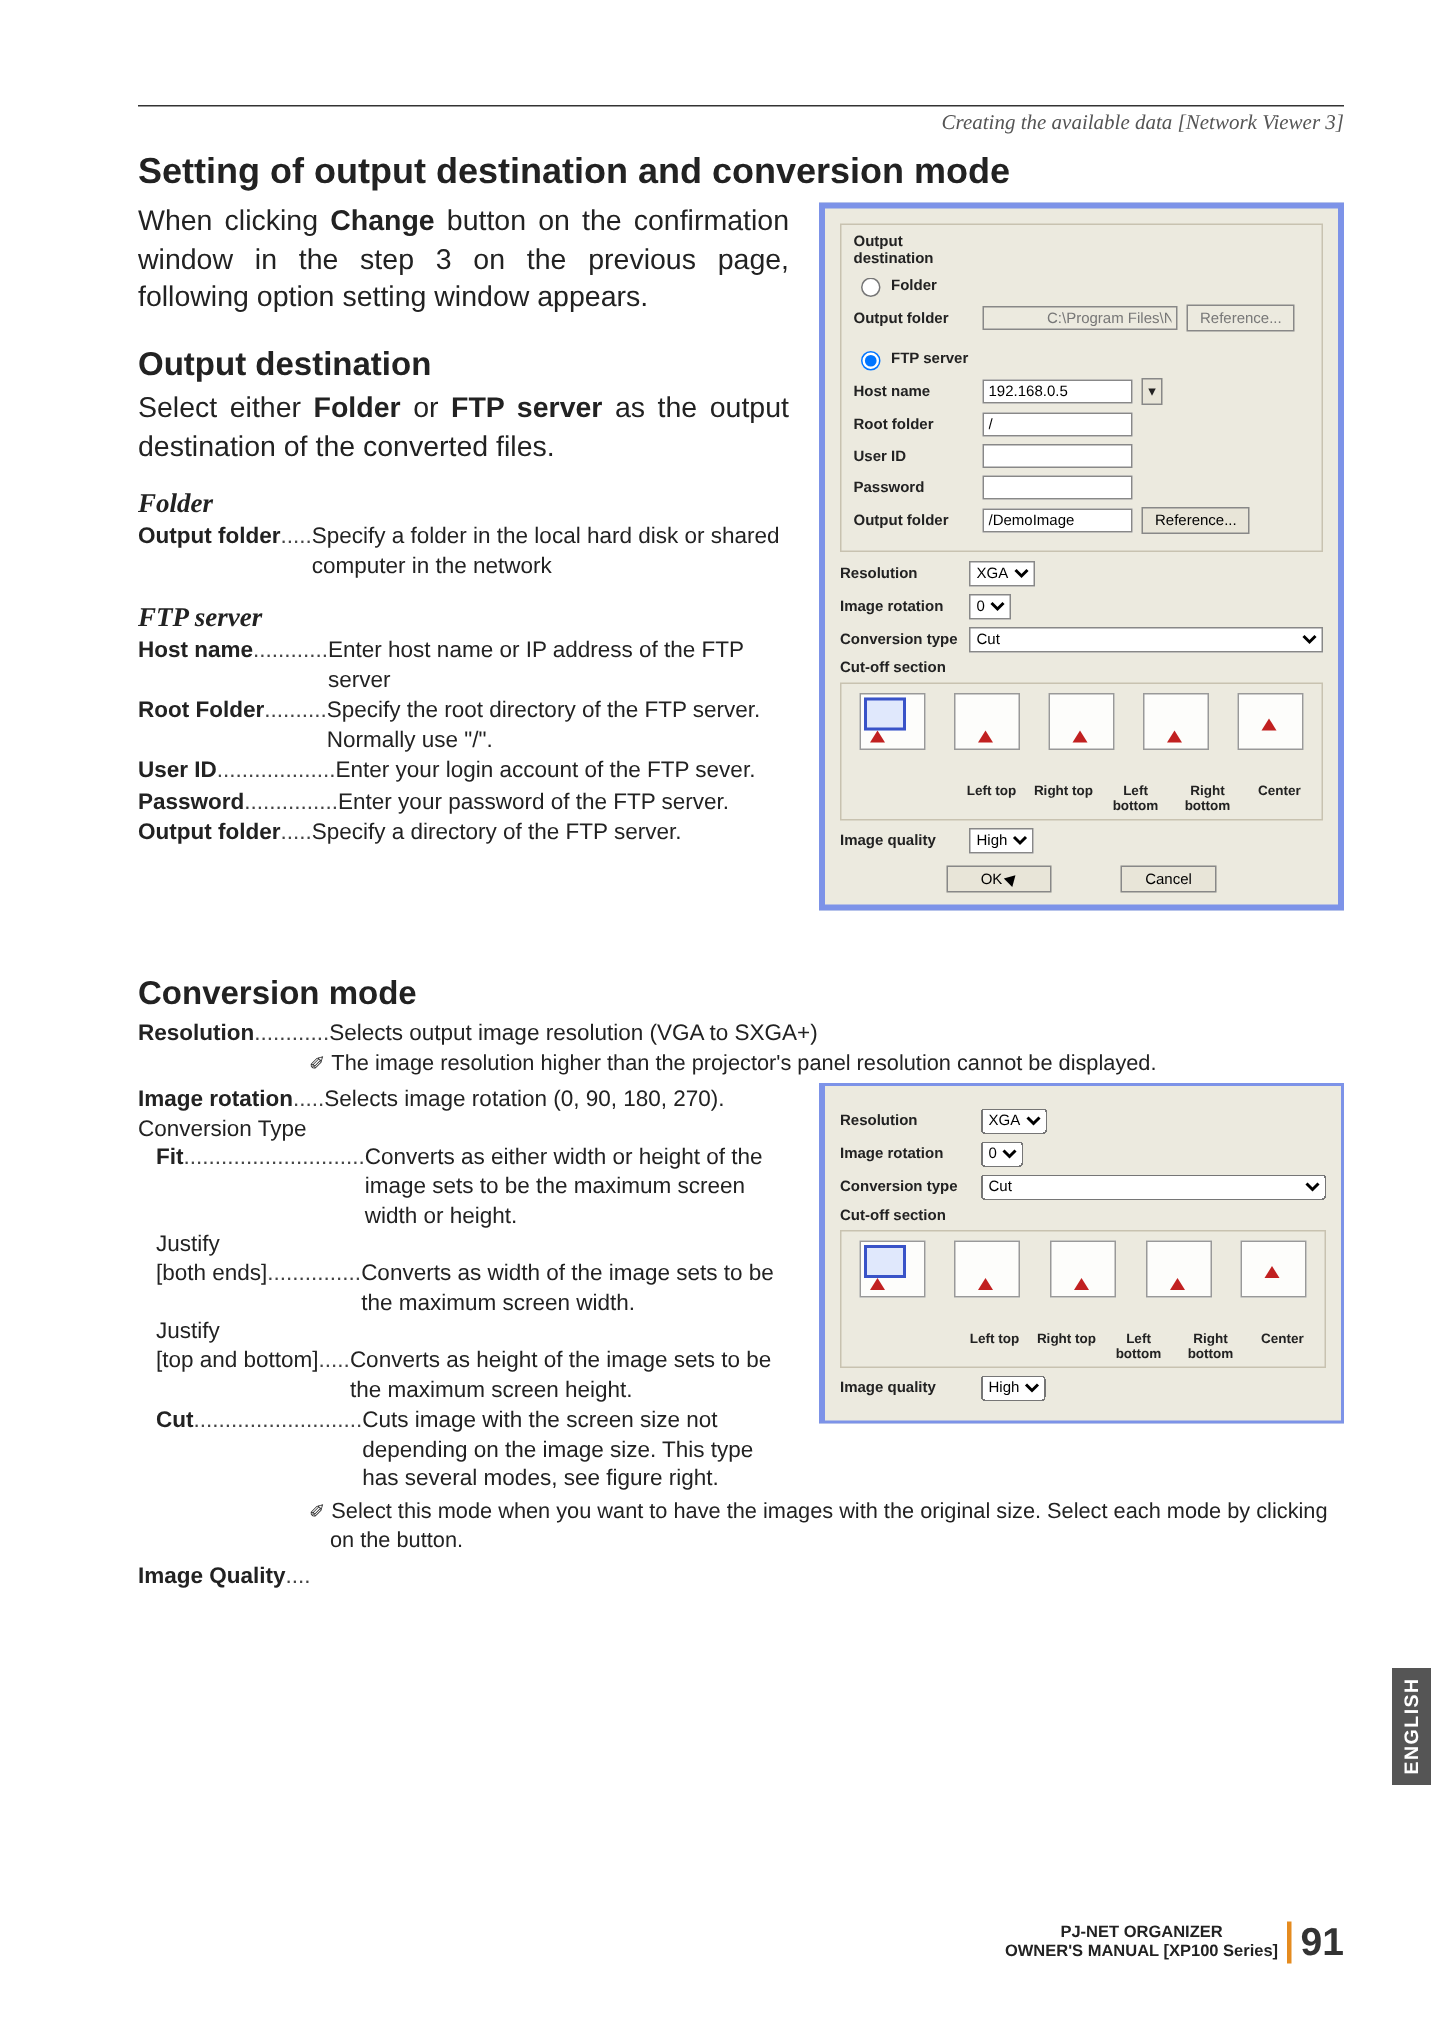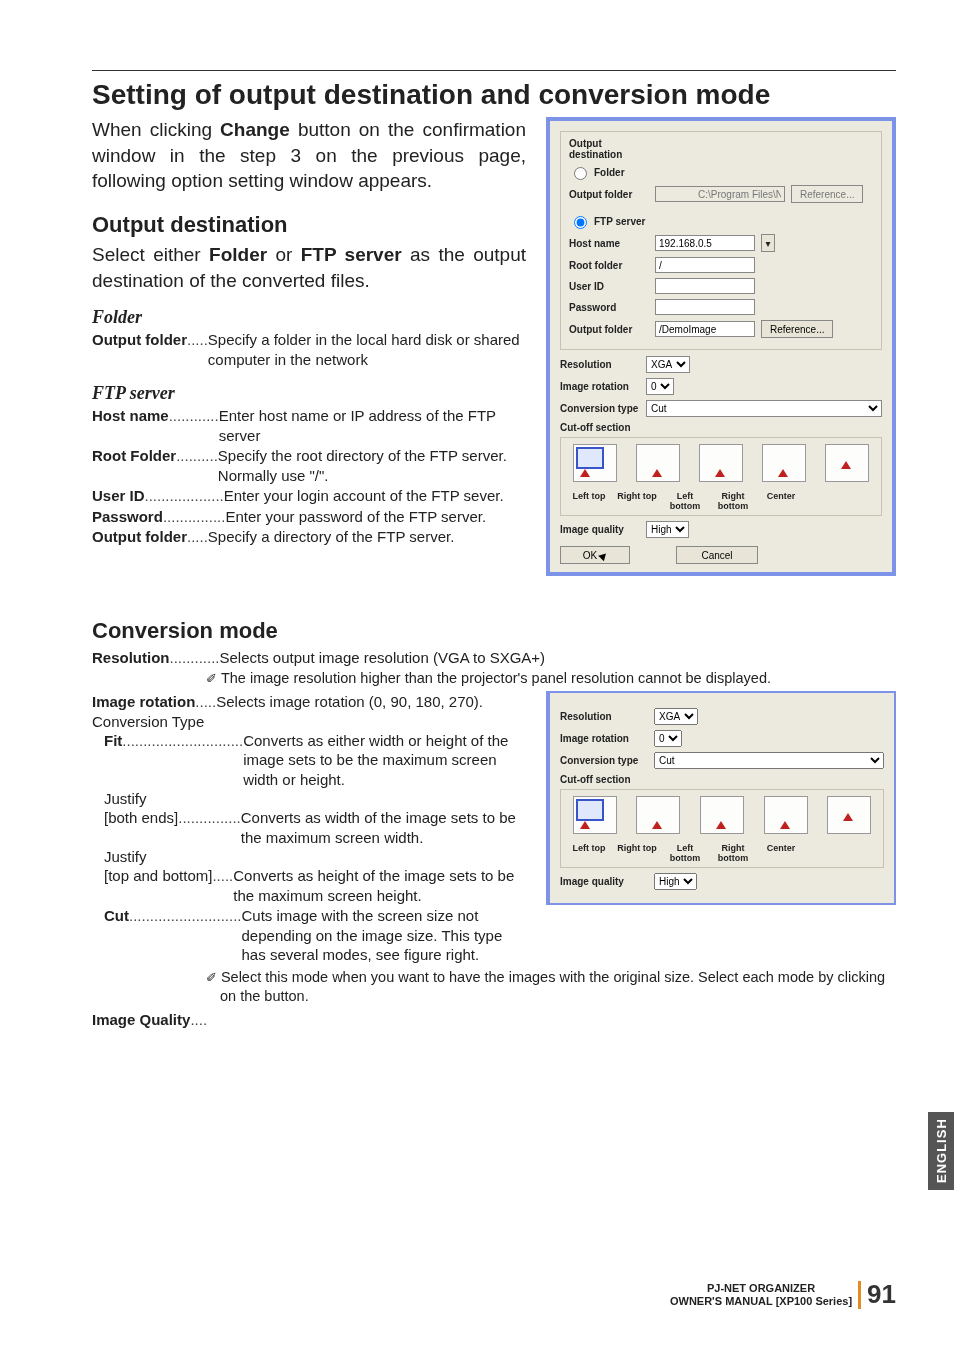--- a/index.html
+++ b/index.html
@@ -23,21 +23,21 @@
   }
   .chapter-header {
     text-align: right;
     font-style: italic;
     font-size: 14px;
     color: #555;
     margin-bottom: 10px;
     font-family: Georgia, serif;
   }
   h2.section-title {
-    font-size: 28px;
+    font-size: 24px;
     font-weight: 600;
     margin: 8px 0 6px 0;
   }
   h3.sub-title {
     font-size: 22px;
     font-weight: 600;
     margin: 18px 0 4px 0;
   }
   h4.group-title {
     font-family: Georgia, serif;
@@ -161,24 +161,24 @@
   }
   .cutoff-btn {
     width: 42px;
     height: 36px;
     border: 1px solid #999;
     background: #fdfdfb;
     position: relative;
   }
   .cutoff-labels {
     display: flex;
-    justify-content: flex-start;
+    justify-content: flex-end;
     font-size: 9px;
     font-weight: bold;
-    margin-top: 9px;
+    margin-top: 22px;
   }
   .cutoff-labels span { width: 48px; text-align: center; }
   .arrow-shape {
     position: absolute;
     width: 0; height: 0;
     border-left: 8px solid transparent;
     border-right: 8px solid transparent;
     border-bottom: 11px solid #c12020;
   }
   .mini-arrow {
@@ -186,21 +186,21 @@
     border-right: 5px solid transparent;
     border-bottom: 8px solid #c12020;
   }
   .frame-sel {
     position: absolute;
     border: 2px solid #3953c8;
     background: rgba(180,200,255,0.4);
   }
   .okcancel {
     display: flex;
-    justify-content: flex-start;
+    justify-content: center;
     gap: 46px;
     margin-top: 8px;
   }
   .sidebar-flag {
     position: absolute;
     right: 0;
     bottom: 160px;
     width: 26px;
     height: 78px;
     background: #555;
@@ -265,20 +265,21 @@
     transform: rotate(-45deg);
     margin-left:3px;
     vertical-align:-1px;
   }
 </style>
 </head>
 <body>
 
 <div class="page">
   <div class="top-rule"></div>
+  <div class="chapter-header">Creating the available data [Network Viewer 3]</div>
 
   <h2 class="section-title">Setting of output destination and conversion mode</h2>
 
   <div class="two-col">
     <div class="left-col">
       <p class="body-text">
         <span>When clicking </span><span class="b">Change</span><span> button on the confirmation window in the step 3 on the previous page, following option setting window appears.</span>
       </p>
 
       <h3 class="sub-title">Output destination</h3>
@@ -402,21 +403,21 @@
             <span>Right bottom</span>
             <span>Center</span>
           </div>
         </div>
         <div class="row">
           <span class="lbl">Image quality</span>
           <select><option>High</option></select>
         </div>
         <div class="okcancel">
           <button class="btn" style="width:70px"><span>OK</span><span class="cursor"></span></button>
-          <button class="btn" style="width:82px">Cancel</button>
+          <button class="btn" style="width:64px">Cancel</button>
         </div>
       </div>
     </div>
   </div>
 
   <h3 class="sub-title" style="margin-top:42px">Conversion mode</h3>
 
   <div class="def-row">
     <span class="def-term">Resolution</span>
       <span class="def-dots">............</span>

